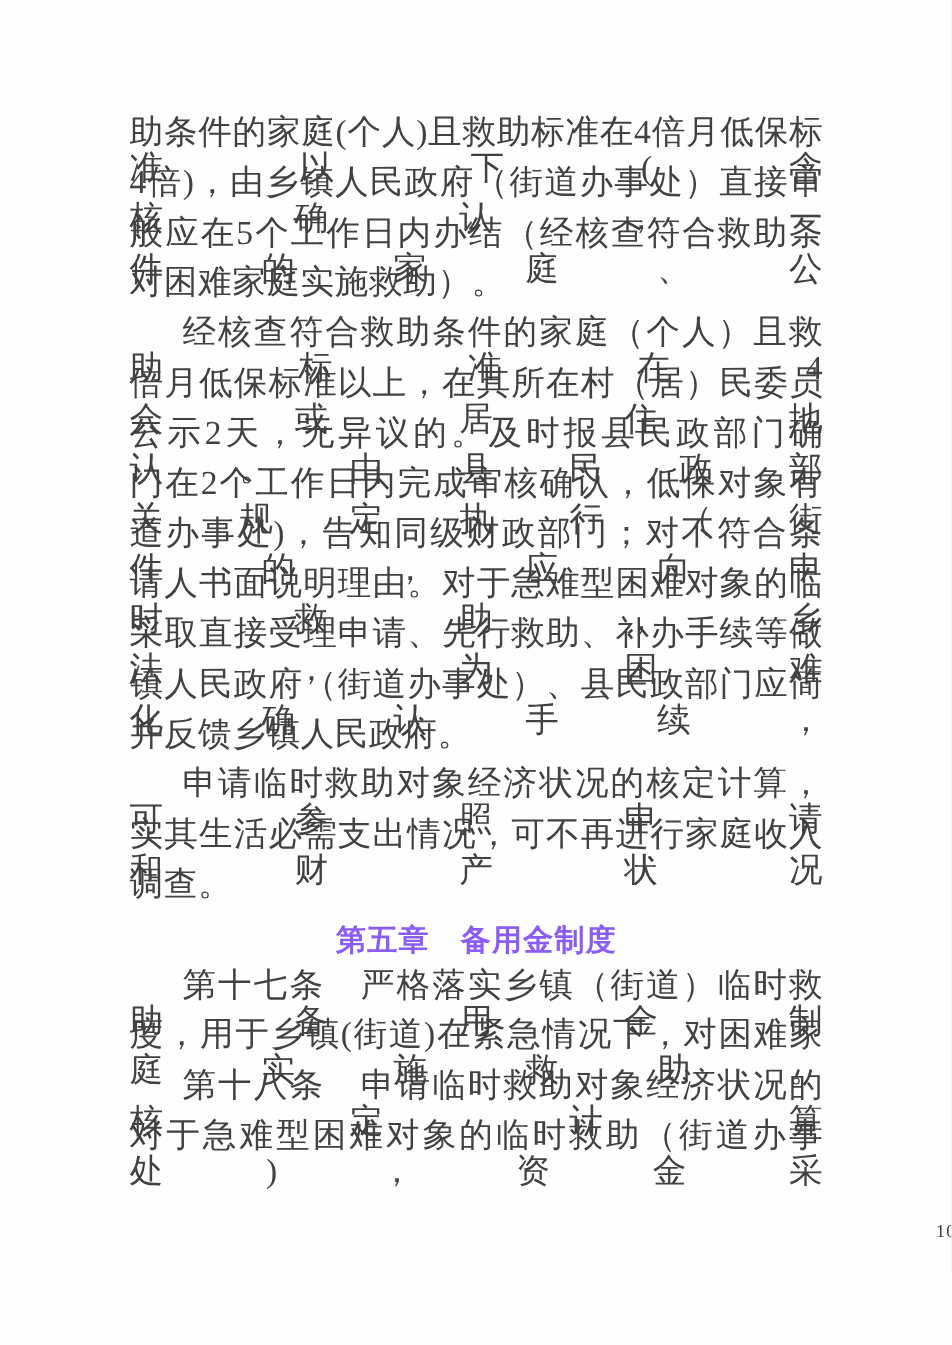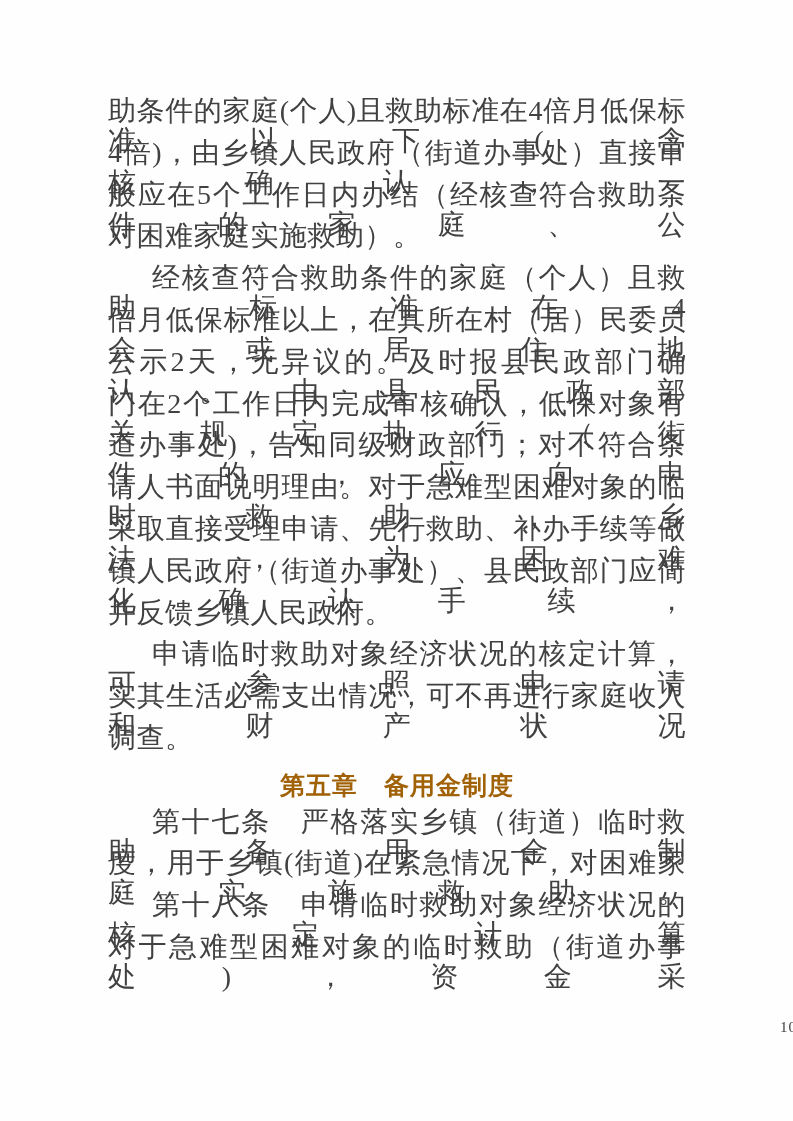--- a/index.html
+++ b/index.html
@@ -31,26 +31,26 @@
     text-justify: inter-character;
   }
   .fill {
     text-align: justify;
     text-align-last: justify;
   }
   .indent {
     text-indent: 44px;
   }
   .chapter-heading {
-    font-family: Liberation Sans, sans-serif;
+    font-family: Liberation Mono, monospace;
     font-weight: bold;
     font-size: 25px;
     line-height: 41.8px;
     height: 41.8px;
-    color: #a16207;
+    color: #8b5cf6;
     text-align: center;
     letter-spacing: 1px;
   }
   .page-number {
     position: absolute;
     left: 4px;
     top: 1019px;
     width: 100%;
     text-align: right;
     font-size: 15px;

